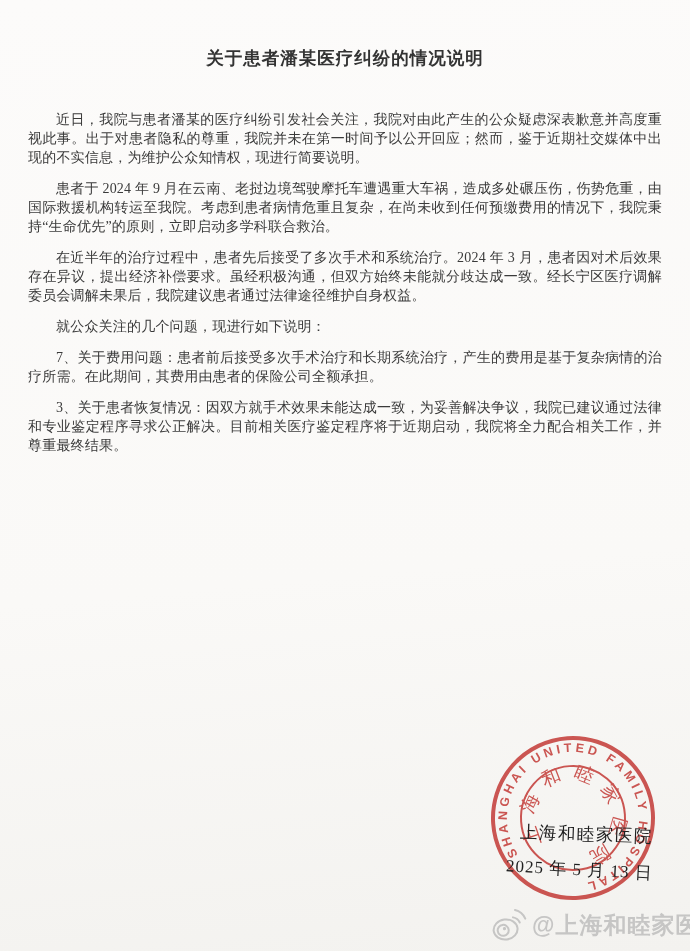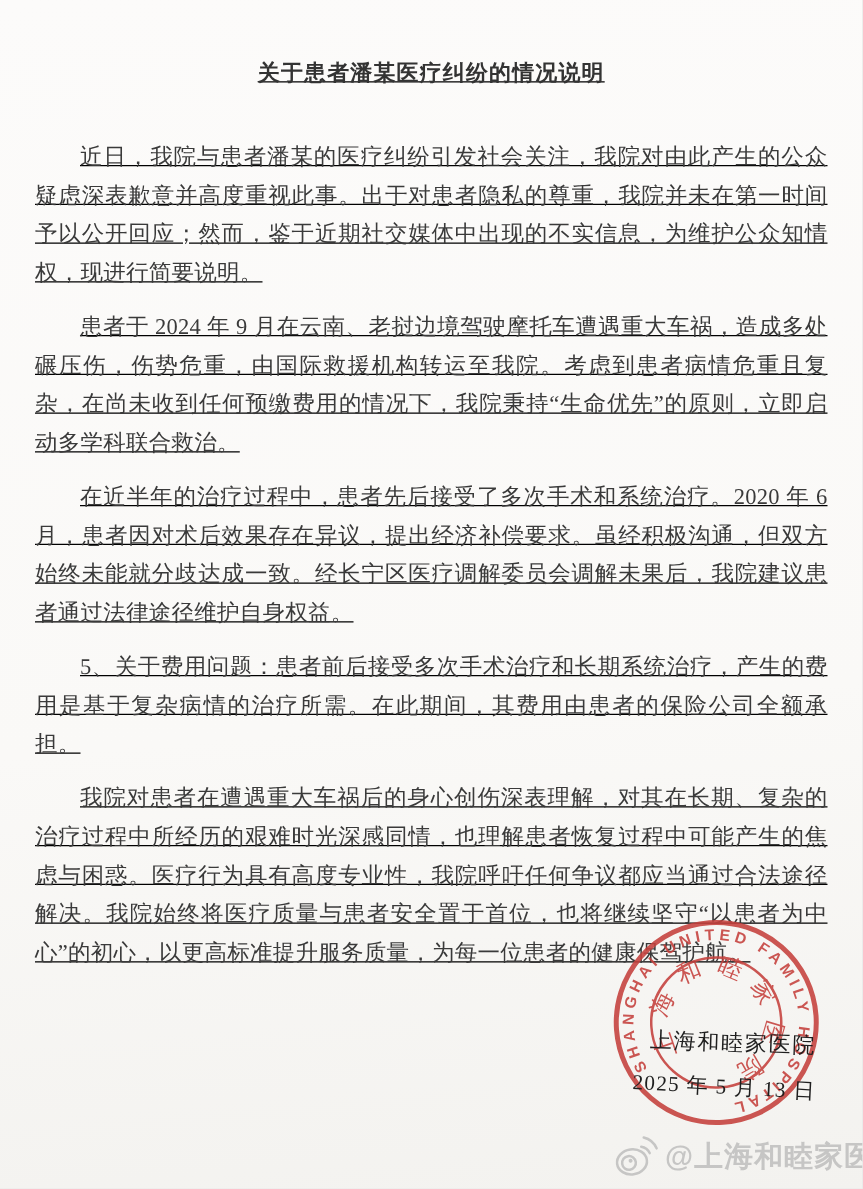--- a/index.html
+++ b/index.html
@@ -4,37 +4,36 @@
 <style>
   html, body { margin: 0; padding: 0; background: #e8e8e8; }
   .page {
     position: relative;
     width: 690px;
     height: 951px;
     margin: 0 auto;
     background: linear-gradient(175deg, #fcfbfa 0%, #faf9f7 60%, #f3f2ef 100%);
     overflow: hidden;
     font-family: "Liberation Serif", "DejaVu Serif", serif;
-    text-decoration: underline;
   }
   .title {
     margin: 46px 28px 0;
     text-align: center;
     font-size: 17.5px;
     font-weight: bold;
     color: #333333;
     letter-spacing: 1px;
   }
   .body {
     margin: 40px 28px 0;
   }
   .para {
     margin: 12px 0 3px 0;
-    font-size: 18px;
-    line-height: 31px;
+    font-size: 14px;
+    line-height: 19px;
     color: #3a3a3a;
     text-align: justify;
     text-indent: 2em;
     letter-spacing: 0.2px;
   }
   .seal {
     position: absolute;
     left: 488px;
     top: 733px;
     width: 170px;
@@ -94,23 +93,24 @@
 </head>
 <body>
 
 <div class="page">
 
   <h1 class="title">关于患者潘某医疗纠纷的情况说明</h1>
 
   <div class="body">
     <p class="para">近日，我院与患者潘某的医疗纠纷引发社会关注，我院对由此产生的公众疑虑深表歉意并高度重视此事。出于对患者隐私的尊重，我院并未在第一时间予以公开回应；然而，鉴于近期社交媒体中出现的不实信息，为维护公众知情权，现进行简要说明。</p>
     <p class="para">患者于 2024 年 9 月在云南、老挝边境驾驶摩托车遭遇重大车祸，造成多处碾压伤，伤势危重，由国际救援机构转运至我院。考虑到患者病情危重且复杂，在尚未收到任何预缴费用的情况下，我院秉持“生命优先”的原则，立即启动多学科联合救治。</p>
-    <p class="para">在近半年的治疗过程中，患者先后接受了多次手术和系统治疗。2020 年 6 月，患者因对术后效果存在异议，提出经济补偿要求。虽经积极沟通，但双方始终未能就分歧达成一致。经长宁区医疗调解委员会调解未果后，我院建议患者通过法律途径维护自身权益。</p>
-    <p class="para">5、关于费用问题：患者前后接受多次手术治疗和长期系统治疗，产生的费用是基于复杂病情的治疗所需。在此期间，其费用由患者的保险公司全额承担。</p>
-    <p class="para">我院对患者在遭遇重大车祸后的身心创伤深表理解，对其在长期、复杂的治疗过程中所经历的艰难时光深感同情，也理解患者恢复过程中可能产生的焦虑与困惑。医疗行为具有高度专业性，我院呼吁任何争议都应当通过合法途径解决。我院始终将医疗质量与患者安全置于首位，也将继续坚守“以患者为中心”的初心，以更高标准提升服务质量，为每一位患者的健康保驾护航。</p>
+    <p class="para">在近半年的治疗过程中，患者先后接受了多次手术和系统治疗。2024 年 3 月，患者因对术后效果存在异议，提出经济补偿要求。虽经积极沟通，但双方始终未能就分歧达成一致。经长宁区医疗调解委员会调解未果后，我院建议患者通过法律途径维护自身权益。</p>
+    <p class="para">就公众关注的几个问题，现进行如下说明：</p>
+    <p class="para">7、关于费用问题：患者前后接受多次手术治疗和长期系统治疗，产生的费用是基于复杂病情的治疗所需。在此期间，其费用由患者的保险公司全额承担。</p>
+    <p class="para">3、关于患者恢复情况：因双方就手术效果未能达成一致，为妥善解决争议，我院已建议通过法律和专业鉴定程序寻求公正解决。目前相关医疗鉴定程序将于近期启动，我院将全力配合相关工作，并尊重最终结果。</p>
   </div>
 
   <div class="seal">
     <svg width="170" height="170" viewBox="0 0 170 170">
       <defs>
         <path id="ringPath" d="M 27.8 118 A 66 66 0 1 1 142.2 52 A 66 66 0 1 1 27.8 118" fill="none"></path>
         <path id="innerPath" d="M 53.9 106.8 A 38 38 0 1 1 116.1 63.2 A 38 38 0 1 1 53.9 106.8" fill="none"></path>
       </defs>
       <g fill="none" stroke="#c5403c">
         <circle cx="85" cy="85" r="80" stroke-width="4"></circle>

